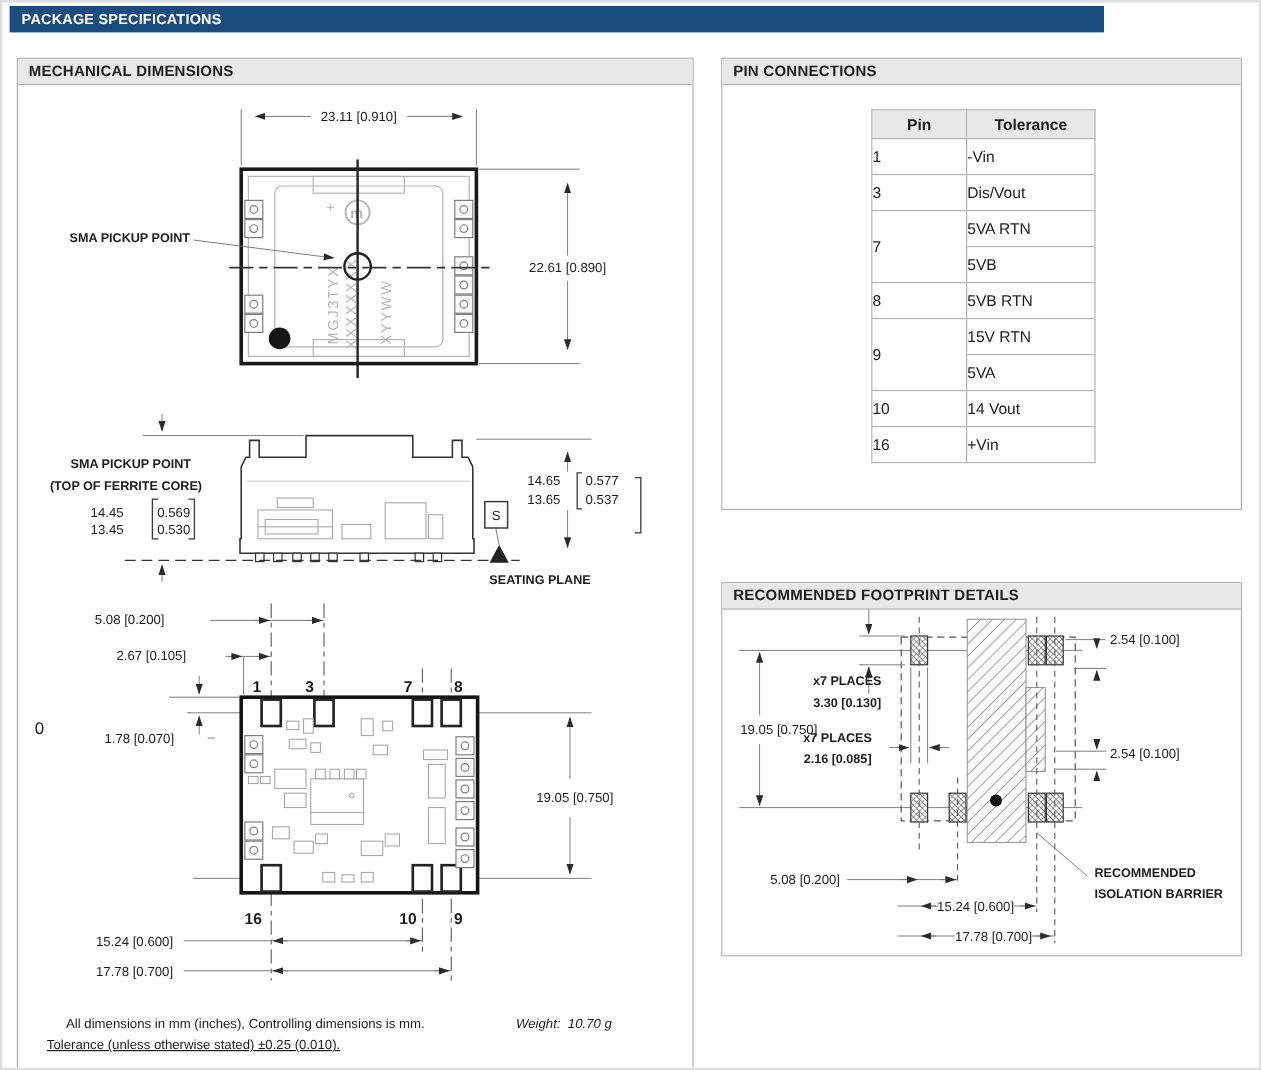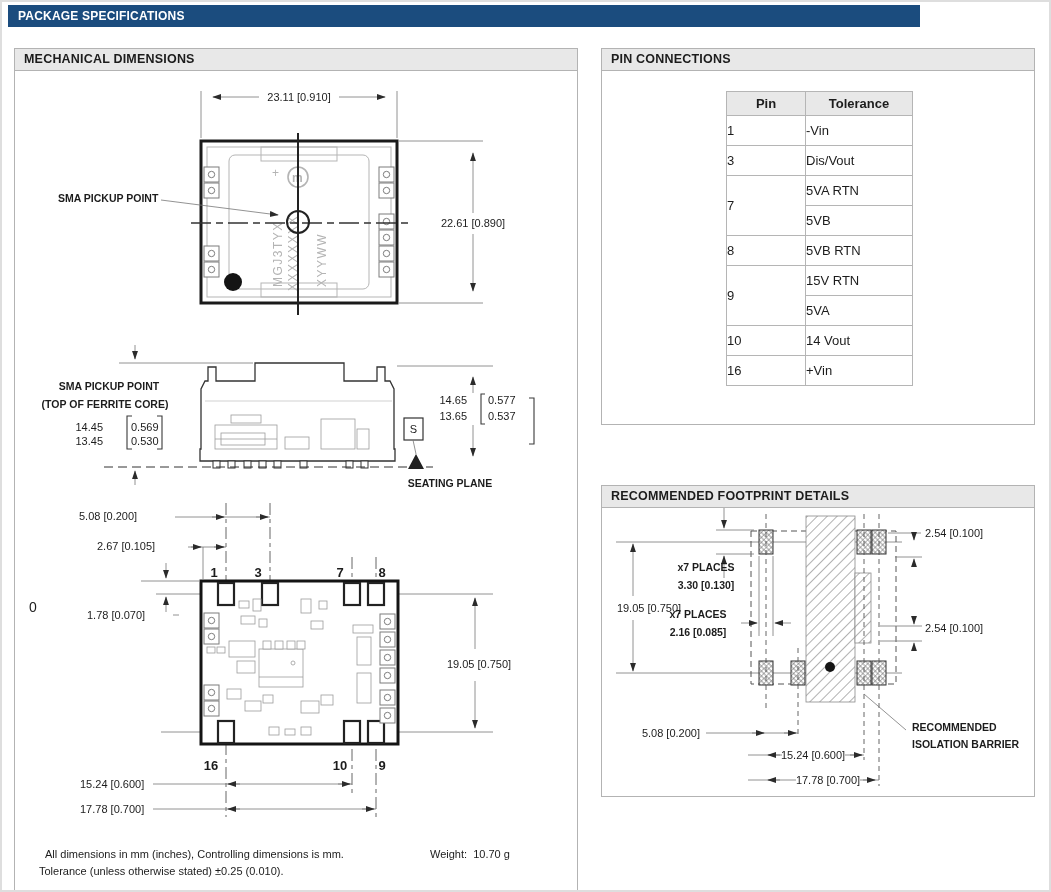--- a/index.html
+++ b/index.html
@@ -10,23 +10,23 @@
        font-size:12px;font-weight:bold;line-height:22px;padding-left:10px;box-sizing:border-box;letter-spacing:.2px;}
   .panel{position:absolute;background:#fff;border:1px solid #b3b3b3;box-sizing:border-box;}
   .panel-hdr{height:21px;background:#e8e8e8;border-bottom:1px solid #b3b3b3;font-size:12.5px;font-weight:bold;
        color:#1c1c1c;line-height:21px;padding-left:9px;letter-spacing:.2px;}
   #mech-panel{left:14px;top:48px;width:564px;height:860px;}
   #pin-panel{left:601px;top:48px;width:434px;height:377px;}
   #fp-panel{left:601px;top:449px;width:434px;height:312px;margin-top:36px;}
   #mech-svg{position:absolute;left:0;top:22px;}
   #fp-svg{position:absolute;left:0;top:22px;}
   .notes{position:absolute;font-size:11px;color:#1c1c1c;white-space:pre;}
-  #note1{left:30px;top:799px;}
-  #note2{left:24px;top:816px;}
-  #noteW{left:415px;top:799px;}
+  #note1{left:40px;top:799px;}
+  #note2{left:24px;top:816px;text-decoration:underline;}
+  #noteW{left:415px;top:799px;font-style:italic;}
   
   #pin-table{position:absolute;left:124px;top:42px;border-collapse:collapse;table-layout:fixed;width:186px;}
   #pin-table th,#pin-table td{border:1px solid #b5b5b5;font-size:13px;color:#1c1c1c;padding:0;}
   #pin-table th{background:#e8e8e8;height:23px;font-weight:bold;}
   #pin-table td{height:29px;background:#fff;}
   #pin-table{border:1px solid #999;}
   
   svg text{font-family:"Liberation Sans",sans-serif;fill:#1c1c1c;}
   .dim{font-size:11px;}
   .lbl{font-size:10.5px;font-weight:bold;}

